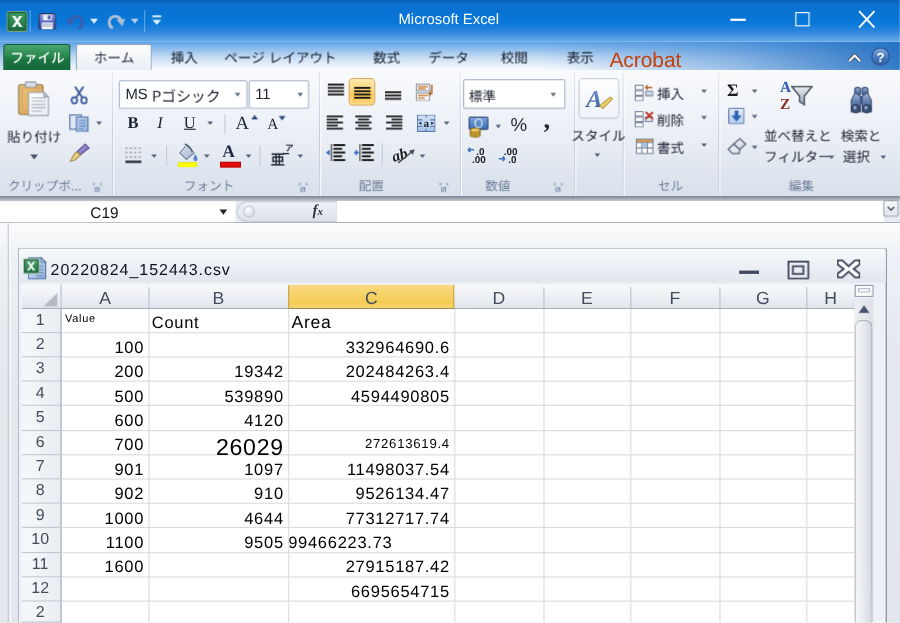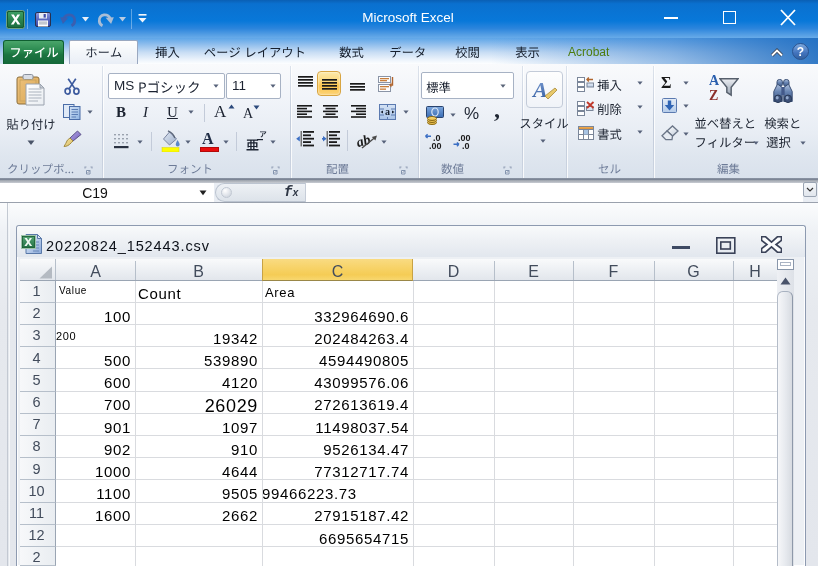--- a/index.html
+++ b/index.html
@@ -81,21 +81,21 @@
     </svg>
 <svg style="position:absolute;left:388.8px;top:44.4px" width="38" height="16" viewBox="0 -13.12 38 16.25">
       <path d="M2.5 -9.1Q2.8 -9.1 3.1 -9.1Q3.4 -9.1 3.7 -9.1Q3.9 -9.1 4.3 -9.1Q4.8 -9.1 5.3 -9.1Q5.9 -9.1 6.4 -9.1Q6.9 -9.1 7.4 -9.1Q7.8 -9.1 8.0 -9.1Q8.3 -9.1 8.6 -9.1Q8.9 -9.1 9.2 -9.1V-8.1Q8.9 -8.1 8.6 -8.1Q8.3 -8.1 8.0 -8.1Q7.8 -8.1 7.4 -8.1Q6.9 -8.1 6.4 -8.1Q5.9 -8.1 5.3 -8.1Q4.8 -8.1 4.3 -8.1Q3.9 -8.1 3.7 -8.1Q3.4 -8.1 3.1 -8.1Q2.8 -8.1 2.5 -8.1ZM1.1 -6.0Q1.3 -6.0 1.6 -6.0Q1.9 -5.9 2.1 -5.9Q2.3 -5.9 2.8 -5.9Q3.3 -5.9 4.0 -5.9Q4.7 -5.9 5.5 -5.9Q6.3 -5.9 7.1 -5.9Q7.8 -5.9 8.5 -5.9Q9.2 -5.9 9.7 -5.9Q10.2 -5.9 10.3 -5.9Q10.5 -5.9 10.8 -6.0Q11.1 -6.0 11.3 -6.0V-5.0Q11.1 -5.0 10.8 -5.0Q10.6 -5.0 10.3 -5.0Q10.2 -5.0 9.7 -5.0Q9.2 -5.0 8.5 -5.0Q7.8 -5.0 7.1 -5.0Q6.3 -5.0 5.5 -5.0Q4.7 -5.0 4.0 -5.0Q3.3 -5.0 2.8 -5.0Q2.3 -5.0 2.1 -5.0Q1.9 -5.0 1.6 -5.0Q1.3 -5.0 1.1 -5.0ZM6.9 -5.5Q6.9 -4.3 6.8 -3.3Q6.6 -2.4 6.2 -1.6Q6.0 -1.2 5.6 -0.7Q5.2 -0.3 4.7 0.1Q4.3 0.4 3.7 0.7L2.8 0.0Q3.5 -0.3 4.2 -0.8Q4.8 -1.3 5.2 -1.9Q5.6 -2.6 5.8 -3.5Q5.9 -4.5 5.9 -5.5ZM9.8 -10.2Q10.0 -9.9 10.2 -9.6Q10.3 -9.3 10.5 -9.0Q10.7 -8.7 10.8 -8.4L10.2 -8.1Q10.0 -8.5 9.7 -9.0Q9.4 -9.5 9.2 -9.9ZM11.2 -10.7Q11.4 -10.4 11.6 -10.1Q11.7 -9.8 11.9 -9.5Q12.1 -9.2 12.2 -9.0L11.6 -8.7Q11.4 -9.1 11.1 -9.5Q10.8 -10.0 10.5 -10.4Z M13.8 -5.4Q14.0 -5.4 14.2 -5.4Q14.5 -5.4 14.8 -5.4Q15.2 -5.3 15.5 -5.3Q15.7 -5.3 16.1 -5.3Q16.6 -5.3 17.1 -5.3Q17.7 -5.3 18.3 -5.3Q18.9 -5.3 19.6 -5.3Q20.2 -5.3 20.8 -5.3Q21.3 -5.3 21.7 -5.3Q22.2 -5.3 22.4 -5.3Q22.8 -5.3 23.2 -5.4Q23.5 -5.4 23.7 -5.4V-4.2Q23.5 -4.2 23.2 -4.2Q22.8 -4.2 22.4 -4.2Q22.2 -4.2 21.8 -4.2Q21.3 -4.2 20.8 -4.2Q20.2 -4.2 19.6 -4.2Q18.9 -4.2 18.3 -4.2Q17.7 -4.2 17.1 -4.2Q16.6 -4.2 16.1 -4.2Q15.7 -4.2 15.5 -4.2Q15.0 -4.2 14.5 -4.2Q14.1 -4.2 13.8 -4.2Z M30.2 -5.7Q30.8 -5.4 31.5 -5.0Q32.1 -4.5 32.8 -4.1Q33.4 -3.6 34.0 -3.2Q34.6 -2.7 35.1 -2.4L34.3 -1.5Q33.9 -1.9 33.3 -2.3Q32.7 -2.8 32.1 -3.3Q31.4 -3.8 30.8 -4.2Q30.1 -4.7 29.5 -5.0ZM35.9 -8.0Q35.8 -7.9 35.7 -7.7Q35.7 -7.5 35.6 -7.3Q35.4 -6.7 35.1 -6.0Q34.8 -5.2 34.4 -4.5Q33.9 -3.7 33.4 -3.1Q32.5 -2.0 31.3 -1.1Q30.0 -0.1 28.2 0.6L27.3 -0.2Q28.5 -0.6 29.4 -1.1Q30.4 -1.7 31.2 -2.3Q31.9 -2.9 32.5 -3.6Q33.0 -4.2 33.4 -4.9Q33.8 -5.5 34.1 -6.2Q34.4 -6.9 34.5 -7.5H29.9L30.3 -8.4H34.3Q34.5 -8.4 34.7 -8.4Q34.9 -8.4 35.1 -8.5ZM31.7 -9.8Q31.5 -9.6 31.4 -9.3Q31.2 -9.0 31.1 -8.8Q30.8 -8.2 30.2 -7.3Q29.6 -6.5 28.8 -5.7Q28.0 -4.9 27.0 -4.2L26.2 -4.8Q27.2 -5.5 28.0 -6.3Q28.8 -7.1 29.3 -7.9Q29.9 -8.6 30.2 -9.2Q30.3 -9.4 30.4 -9.6Q30.5 -9.9 30.6 -10.2Z" fill="#17202e"></path>
     </svg>
 <svg style="position:absolute;left:455.0px;top:44.4px" width="25" height="16" viewBox="0 -13.12 25 16.25">
       <path d="M5.0 -8.7H11.9V-7.8H5.0ZM8.0 -10.5H8.9V-8.2H8.0ZM6.7 -7.4 7.5 -7.1Q7.1 -6.3 6.6 -5.5Q6.0 -4.8 5.4 -4.2Q5.3 -4.4 5.1 -4.5Q4.9 -4.7 4.7 -4.8Q5.3 -5.3 5.8 -6.0Q6.4 -6.7 6.7 -7.4ZM9.3 -7.0 10.0 -7.4Q10.4 -7.0 10.8 -6.6Q11.2 -6.1 11.6 -5.6Q11.9 -5.2 12.1 -4.8L11.3 -4.3Q11.1 -4.7 10.8 -5.2Q10.5 -5.6 10.1 -6.1Q9.7 -6.6 9.3 -7.0ZM7.1 -5.1Q7.5 -3.9 8.2 -2.9Q9.0 -1.8 9.9 -1.0Q10.9 -0.2 12.1 0.2Q12.0 0.3 11.9 0.4Q11.8 0.6 11.6 0.7Q11.5 0.9 11.5 1.0Q10.2 0.5 9.2 -0.4Q8.2 -1.2 7.5 -2.4Q6.7 -3.5 6.2 -4.9ZM9.6 -5.2 10.5 -5.0Q10.1 -3.6 9.4 -2.5Q8.7 -1.3 7.6 -0.4Q6.5 0.5 5.0 1.0Q4.9 0.9 4.9 0.8Q4.8 0.7 4.7 0.5Q4.6 0.4 4.5 0.3Q5.9 -0.2 6.9 -1.0Q7.9 -1.9 8.6 -2.9Q9.3 -4.0 9.6 -5.2ZM0.6 -7.8H4.9V-6.9H0.6ZM2.5 -10.5H3.4V1.0H2.5ZM2.5 -7.3 3.0 -7.1Q2.9 -6.3 2.7 -5.5Q2.4 -4.7 2.2 -3.9Q1.9 -3.2 1.6 -2.5Q1.2 -1.8 0.9 -1.4Q0.8 -1.5 0.7 -1.8Q0.5 -2.0 0.4 -2.2Q0.7 -2.6 1.0 -3.2Q1.3 -3.8 1.6 -4.5Q1.9 -5.2 2.1 -5.9Q2.3 -6.6 2.5 -7.3ZM3.3 -6.1Q3.4 -5.9 3.7 -5.6Q3.9 -5.3 4.2 -4.9Q4.5 -4.5 4.7 -4.2Q4.9 -3.8 5.0 -3.7L4.5 -3.0Q4.4 -3.2 4.1 -3.6Q3.9 -3.9 3.7 -4.4Q3.4 -4.8 3.2 -5.1Q3.0 -5.5 2.9 -5.7Z M16.5 -5.5 17.2 -5.8Q17.5 -5.5 17.7 -5.1Q17.9 -4.8 18.0 -4.5L17.2 -4.2Q17.2 -4.5 17.0 -4.9Q16.8 -5.2 16.5 -5.5ZM20.1 -5.8 20.9 -5.5Q20.7 -5.2 20.4 -4.9Q20.2 -4.5 20.0 -4.3L19.4 -4.5Q19.5 -4.8 19.7 -5.2Q19.9 -5.5 20.1 -5.8ZM16.9 -3.8V-2.5H20.5V-3.8ZM16.1 -4.5H21.3V-1.9H16.1ZM19.0 -2.2H19.9V-0.4Q19.9 -0.2 19.9 -0.2Q20.0 -0.1 20.1 -0.1Q20.2 -0.1 20.3 -0.1Q20.5 -0.1 20.7 -0.1Q20.8 -0.1 20.9 -0.1Q21.0 -0.1 21.1 -0.2Q21.1 -0.3 21.2 -0.5Q21.2 -0.7 21.2 -1.2Q21.3 -1.1 21.5 -1.0Q21.7 -0.9 21.9 -0.9Q21.8 -0.0 21.7 0.3Q21.5 0.6 21.0 0.6Q20.9 0.6 20.8 0.6Q20.7 0.6 20.5 0.6Q20.3 0.6 20.2 0.6Q20.1 0.6 20.0 0.6Q19.6 0.6 19.4 0.5Q19.2 0.4 19.1 0.2Q19.0 -0.0 19.0 -0.4ZM17.3 -2.1H18.1Q18.0 -1.4 17.8 -0.9Q17.5 -0.3 17.1 0.1Q16.6 0.4 15.7 0.7Q15.7 0.5 15.5 0.3Q15.4 0.1 15.3 0.0Q16.0 -0.2 16.4 -0.4Q16.8 -0.7 17.0 -1.1Q17.2 -1.6 17.3 -2.1ZM14.1 -8.3H17.6V-7.6H14.1ZM19.9 -8.3H23.4V-7.6H19.9ZM23.0 -10.0H24.0V-0.2Q24.0 0.2 23.9 0.4Q23.8 0.7 23.5 0.8Q23.2 0.9 22.8 1.0Q22.4 1.0 21.8 1.0Q21.8 0.8 21.7 0.7Q21.7 0.5 21.6 0.3Q21.6 0.2 21.5 0.0Q21.9 0.0 22.3 0.1Q22.7 0.1 22.8 0.0Q22.9 0.0 23.0 -0.0Q23.0 -0.1 23.0 -0.2ZM14.2 -10.0H18.2V-5.9H14.2V-6.6H17.3V-9.3H14.2ZM23.5 -10.0V-9.3H20.2V-6.6H23.5V-5.9H19.3V-10.0ZM13.6 -10.0H14.5V1.0H13.6Z" fill="#17202e"></path>
     </svg>
 <svg style="position:absolute;left:515.0px;top:44.4px" width="25" height="16" viewBox="0 -13.12 25 16.25">
       <path d="M1.2 -9.5H11.3V-8.6H1.2ZM1.8 -7.6H10.8V-6.8H1.8ZM0.8 -5.7H11.7V-4.9H0.8ZM5.7 -10.5H6.7V-5.1H5.7ZM5.7 -5.4 6.5 -5.0Q6.0 -4.5 5.4 -4.0Q4.7 -3.5 4.0 -3.1Q3.2 -2.6 2.5 -2.3Q1.7 -1.9 1.0 -1.7Q0.9 -1.8 0.8 -1.9Q0.7 -2.1 0.6 -2.2Q0.5 -2.4 0.4 -2.4Q1.1 -2.6 1.8 -3.0Q2.6 -3.3 3.3 -3.7Q4.0 -4.1 4.7 -4.5Q5.3 -5.0 5.7 -5.4ZM7.1 -5.3Q7.4 -4.0 8.1 -2.9Q8.8 -1.8 9.8 -1.0Q10.8 -0.3 12.1 0.1Q12.0 0.2 11.9 0.4Q11.8 0.5 11.7 0.7Q11.5 0.8 11.5 1.0Q10.1 0.5 9.1 -0.4Q8.1 -1.2 7.4 -2.4Q6.6 -3.6 6.2 -5.1ZM10.6 -4.5 11.4 -3.9Q10.9 -3.5 10.4 -3.2Q9.9 -2.8 9.4 -2.5Q8.9 -2.2 8.4 -1.9L7.8 -2.4Q8.3 -2.7 8.8 -3.0Q9.3 -3.4 9.8 -3.8Q10.3 -4.1 10.6 -4.5ZM1.7 0.1Q2.5 -0.0 3.4 -0.3Q4.4 -0.5 5.4 -0.7Q6.5 -1.0 7.6 -1.3L7.7 -0.4Q6.7 -0.2 5.7 0.1Q4.7 0.3 3.7 0.6Q2.8 0.8 2.0 1.0ZM3.5 -3.1 4.2 -3.8 4.4 -3.7V0.1H3.5Z M18.3 -6.0H19.3V-0.2Q19.3 0.2 19.1 0.5Q19.0 0.7 18.7 0.8Q18.3 0.9 17.8 1.0Q17.2 1.0 16.4 1.0Q16.4 0.8 16.3 0.5Q16.2 0.2 16.0 0.0Q16.5 0.0 16.9 0.0Q17.3 0.0 17.6 0.0Q17.8 0.0 18.0 0.0Q18.1 0.0 18.2 -0.0Q18.3 -0.1 18.3 -0.2ZM15.4 -4.4 16.4 -4.1Q16.1 -3.4 15.7 -2.6Q15.3 -1.9 14.8 -1.3Q14.3 -0.6 13.8 -0.1Q13.7 -0.2 13.5 -0.3Q13.4 -0.4 13.2 -0.5Q13.1 -0.6 12.9 -0.7Q13.7 -1.4 14.4 -2.3Q15.0 -3.3 15.4 -4.4ZM21.0 -4.0 21.9 -4.4Q22.4 -3.8 22.8 -3.1Q23.3 -2.4 23.6 -1.7Q24.0 -1.1 24.2 -0.5L23.2 -0.1Q23.1 -0.7 22.7 -1.3Q22.4 -2.0 21.9 -2.7Q21.5 -3.4 21.0 -4.0ZM14.4 -9.6H23.2V-8.6H14.4ZM13.2 -6.5H24.3V-5.6H13.2Z" fill="#17202e"></path>
     </svg>
-<div class="ab" style="left:568px;top:45px;font-size:12px;color:#4d7c0f">Acrobat</div>
+<div class="ab" style="left:554px;top:45px;font-size:19px;color:#c2410c">Acrobat</div>
 <svg class="ab" style="left:770px;top:48px" width="14" height="9" viewBox="0 0 14 9">
       <path d="M2 7.5 L7 2.5 L12 7.5" fill="none" stroke="#3a4252" stroke-width="3.4"></path>
       <path d="M2 7.5 L7 2.5 L12 7.5" fill="none" stroke="#fff" stroke-width="1.8"></path>
     </svg>
 <div class="ab" style="left:792px;top:43px;width:17px;height:17px;border-radius:50%;background:linear-gradient(180deg,#7ca8dd,#4273bd 60%,#33619f);border:1px solid #2c548f;color:#fff;font-size:12px;font-weight:bold;text-align:center;line-height:16px">?</div>
 <div class="ab" style="left:0;top:64px;width:818px;height:114px;background:linear-gradient(180deg,#f9fafc 0%,#f1f4f9 30%,#e8edf4 60%,#dfe6ef 80%,#d9e1ec 100%)"></div>
 <div class="ab" style="left:0;top:178px;width:818px;height:2px;background:linear-gradient(180deg,#8d96a6,#767f90)"></div>
 <div class="ab" style="left:102px;top:66px;width:1px;height:112px;background:linear-gradient(180deg,#dde3ec,#c2cbda 50%,#ccd4e1)"></div>
 <div class="ab" style="left:103px;top:66px;width:1px;height:112px;background:rgba(255,255,255,.8)"></div>
 <div class="ab" style="left:290px;top:66px;width:1px;height:112px;background:linear-gradient(180deg,#dde3ec,#c2cbda 50%,#ccd4e1)"></div>
@@ -595,21 +595,21 @@
     </svg>
 <div class="ab" style="left:0;top:180px;width:818px;height:23px;background:#e9edf3;border-bottom:1px solid #9aa1ad"></div>
 <div class="ab" style="left:0;top:180px;width:818px;height:3px;background:linear-gradient(180deg,#9aa0aa,#c8ccd2)"></div>
 <div class="ab" style="left:0;top:183px;width:214px;height:19px;background:#fff"></div>
 <div class="ab" style="left:60px;top:185px;width:70px;text-align:center;font-size:14px;color:#111">C19</div>
 <svg class="ab" style="left:199px;top:190px" width="8" height="6" viewBox="0 0 8 6">
       <path d="M0.5 0.5 L7.5 0.5 L4 5.2 Z" fill="#222"></path>
     </svg>
 <div class="ab" style="left:215px;top:183px;width:90px;height:19px;background:linear-gradient(180deg,#eef1f5,#dde3ea);border:1px solid #bcc4d0;border-right:none;border-radius:10px 0 0 10px"></div>
 <div class="ab" style="left:221px;top:187px;width:11px;height:11px;border-radius:50%;background:radial-gradient(circle at 35% 30%,#ffffff,#d7dce4 70%,#c6ccd6);border:1px solid #c0c7d2"></div>
-<div class="ab" style="left:284px;top:184px;font-size:14px;font-style:italic;font-family:Liberation Mono, monospace;color:#2e3644;font-weight:bold">f<span style="font-size:10px">x</span></div>
+<div class="ab" style="left:284px;top:184px;font-size:14px;font-style:italic;font-family:Liberation Serif, serif;color:#2e3644;font-weight:bold">f<span style="font-size:10px">x</span></div>
 <div class="ab" style="left:305px;top:183px;width:498px;height:19px;background:#fff;border-left:1px solid #c6cdd8"></div>
 <div class="ab" style="left:803px;top:182px;width:14px;height:15px;background:linear-gradient(180deg,#f6f8fa,#e1e6ed);border:1px solid #9aa4b2;border-radius:2px"></div>
 <svg class="ab" style="left:806px;top:187px" width="8" height="6" viewBox="0 0 8 6">
       <path d="M1 1 L4 4 L7 1" stroke="#333" stroke-width="1.2" fill="none"></path>
     </svg>
 <div class="ab" style="left:0;top:203px;width:818px;height:363px;background:linear-gradient(180deg,#fbfcfd 0%,#eef1f5 8%,#e6e9ee 30%,#e3e6ec 100%)"></div>
 <div class="ab" style="left:7px;top:203px;width:1px;height:363px;background:#c3c9d2"></div>
 <div class="ab" style="left:9px;top:203px;width:1px;height:363px;background:#f5f7f9"></div>
 <div class="ab" style="left:16px;top:225px;width:790px;height:341px;background:#edf0f4;border:1px solid #8d9ab0;border-bottom:none;border-radius:3px 3px 0 0;box-shadow:inset 0 0 0 1px #fdfdfe"></div>
 <div class="ab" style="left:17px;top:226px;width:788px;height:31px;background:linear-gradient(180deg,#f8fafb 0%,#edf0f4 50%,#e2e7ee 100%);border-radius:3px 3px 0 0"></div>
@@ -666,50 +666,49 @@
 <div class="ab" style="left:654px;top:263.0px;width:79px;text-align:center;font-size:16px;color:#424c5c">G</div>
 <div class="ab" style="left:733px;top:261px;width:1px;height:18.6px;background:#b6bfca"></div>
 <div class="ab" style="left:733px;top:263.0px;width:44px;text-align:center;font-size:16px;color:#424c5c">H</div>
 <div class="ab" style="left:777px;top:261px;width:1px;height:18.6px;background:#b6bfca"></div>
 <div class="ab" style="left:56px;top:280.6px;width:721px;height:285.4px;background:#fff"></div>
 <div class="ab" style="left:20px;top:280.6px;width:36px;height:22.2px;background:linear-gradient(90deg,#f7f8fa,#e9edf1);border-right:1px solid #9aa5b3;border-bottom:1px solid #b6bfca"></div>
 <div class="ab" style="left:20px;top:283.0px;width:33px;text-align:center;font-size:14.5px;color:#424c5c">1</div>
 <div class="ab" style="left:56px;top:301.8px;width:721px;height:1px;background:#d9dbdf"></div>
 <div class="ab" style="left:59px;top:285.4px;font-size:10px;letter-spacing:0.65px;color:#000">Value</div>
 <div class="ab" style="left:138px;top:285.4px;font-size:15px;letter-spacing:0.65px;color:#000">Count</div>
-<div class="ab" style="left:265px;top:285.4px;font-size:13px;letter-spacing:0.65px;color:#000">Area</div>
+<div class="ab" style="left:265px;top:285.4px;font-size:16px;letter-spacing:0.65px;color:#000">Area</div>
 <div class="ab" style="left:20px;top:302.8px;width:36px;height:22.2px;background:linear-gradient(90deg,#f7f8fa,#e9edf1);border-right:1px solid #9aa5b3;border-bottom:1px solid #b6bfca"></div>
 <div class="ab" style="left:20px;top:305.2px;width:33px;text-align:center;font-size:14.5px;color:#424c5c">2</div>
 <div class="ab" style="left:56px;top:324.0px;width:721px;height:1px;background:#d9dbdf"></div>
 <div class="ab" style="left:56px;top:307.6px;width:75px;text-align:right;font-size:15px;letter-spacing:0.65px;color:#000">100</div>
 <div class="ab" style="left:262px;top:307.6px;width:147px;text-align:right;font-size:15px;letter-spacing:0.65px;color:#000">332964690.6</div>
 <div class="ab" style="left:20px;top:325.0px;width:36px;height:22.2px;background:linear-gradient(90deg,#f7f8fa,#e9edf1);border-right:1px solid #9aa5b3;border-bottom:1px solid #b6bfca"></div>
 <div class="ab" style="left:20px;top:327.4px;width:33px;text-align:center;font-size:14.5px;color:#424c5c">3</div>
 <div class="ab" style="left:56px;top:346.2px;width:721px;height:1px;background:#d9dbdf"></div>
-<div class="ab" style="left:56px;top:329.8px;width:75px;text-align:left;font-size:11px;letter-spacing:0.65px;color:#000">200</div>
+<div class="ab" style="left:56px;top:329.8px;width:75px;text-align:right;font-size:15px;letter-spacing:0.65px;color:#000">200</div>
 <div class="ab" style="left:135px;top:329.8px;width:123px;text-align:right;font-size:15px;letter-spacing:0.65px;color:#000">19342</div>
 <div class="ab" style="left:262px;top:329.8px;width:147px;text-align:right;font-size:15px;letter-spacing:0.65px;color:#000">202484263.4</div>
 <div class="ab" style="left:20px;top:347.2px;width:36px;height:22.2px;background:linear-gradient(90deg,#f7f8fa,#e9edf1);border-right:1px solid #9aa5b3;border-bottom:1px solid #b6bfca"></div>
 <div class="ab" style="left:20px;top:349.6px;width:33px;text-align:center;font-size:14.5px;color:#424c5c">4</div>
 <div class="ab" style="left:56px;top:368.4px;width:721px;height:1px;background:#d9dbdf"></div>
 <div class="ab" style="left:56px;top:352.0px;width:75px;text-align:right;font-size:15px;letter-spacing:0.65px;color:#000">500</div>
 <div class="ab" style="left:135px;top:352.0px;width:123px;text-align:right;font-size:15px;letter-spacing:0.65px;color:#000">539890</div>
 <div class="ab" style="left:262px;top:352.0px;width:147px;text-align:right;font-size:15px;letter-spacing:0.65px;color:#000">4594490805</div>
 <div class="ab" style="left:20px;top:369.4px;width:36px;height:22.2px;background:linear-gradient(90deg,#f7f8fa,#e9edf1);border-right:1px solid #9aa5b3;border-bottom:1px solid #b6bfca"></div>
 <div class="ab" style="left:20px;top:371.8px;width:33px;text-align:center;font-size:14.5px;color:#424c5c">5</div>
 <div class="ab" style="left:56px;top:390.6px;width:721px;height:1px;background:#d9dbdf"></div>
 <div class="ab" style="left:56px;top:374.2px;width:75px;text-align:right;font-size:15px;letter-spacing:0.65px;color:#000">600</div>
 <div class="ab" style="left:135px;top:374.2px;width:123px;text-align:right;font-size:15px;letter-spacing:0.65px;color:#000">4120</div>
-<div class="ab" style="left:262px;top:374.2px;width:147px;text-align:right;font-size:15px;letter-spacing:0.65px;color:#000">43099576.06</div>
 <div class="ab" style="left:20px;top:391.6px;width:36px;height:22.2px;background:linear-gradient(90deg,#f7f8fa,#e9edf1);border-right:1px solid #9aa5b3;border-bottom:1px solid #b6bfca"></div>
 <div class="ab" style="left:20px;top:394.0px;width:33px;text-align:center;font-size:14.5px;color:#424c5c">6</div>
 <div class="ab" style="left:56px;top:412.8px;width:721px;height:1px;background:#d9dbdf"></div>
 <div class="ab" style="left:56px;top:396.4px;width:75px;text-align:right;font-size:15px;letter-spacing:0.65px;color:#000">700</div>
-<div class="ab" style="left:135px;top:396.4px;width:123px;text-align:right;font-size:18px;letter-spacing:0.65px;color:#000">26029</div>
-<div class="ab" style="left:262px;top:396.4px;width:147px;text-align:right;font-size:15px;letter-spacing:0.65px;color:#000">272613619.4</div>
+<div class="ab" style="left:135px;top:396.4px;width:123px;text-align:right;font-size:21px;letter-spacing:0.65px;color:#000">26029</div>
+<div class="ab" style="left:262px;top:396.4px;width:147px;text-align:right;font-size:12px;letter-spacing:0.65px;color:#000">272613619.4</div>
 <div class="ab" style="left:20px;top:413.8px;width:36px;height:22.2px;background:linear-gradient(90deg,#f7f8fa,#e9edf1);border-right:1px solid #9aa5b3;border-bottom:1px solid #b6bfca"></div>
 <div class="ab" style="left:20px;top:416.2px;width:33px;text-align:center;font-size:14.5px;color:#424c5c">7</div>
 <div class="ab" style="left:56px;top:435.0px;width:721px;height:1px;background:#d9dbdf"></div>
 <div class="ab" style="left:56px;top:418.6px;width:75px;text-align:right;font-size:15px;letter-spacing:0.65px;color:#000">901</div>
 <div class="ab" style="left:135px;top:418.6px;width:123px;text-align:right;font-size:15px;letter-spacing:0.65px;color:#000">1097</div>
 <div class="ab" style="left:262px;top:418.6px;width:147px;text-align:right;font-size:15px;letter-spacing:0.65px;color:#000">11498037.54</div>
 <div class="ab" style="left:20px;top:436.0px;width:36px;height:22.2px;background:linear-gradient(90deg,#f7f8fa,#e9edf1);border-right:1px solid #9aa5b3;border-bottom:1px solid #b6bfca"></div>
 <div class="ab" style="left:20px;top:438.4px;width:33px;text-align:center;font-size:14.5px;color:#424c5c">8</div>
 <div class="ab" style="left:56px;top:457.2px;width:721px;height:1px;background:#d9dbdf"></div>
 <div class="ab" style="left:56px;top:440.8px;width:75px;text-align:right;font-size:15px;letter-spacing:0.65px;color:#000">902</div>
@@ -724,21 +723,20 @@
 <div class="ab" style="left:20px;top:480.4px;width:36px;height:22.2px;background:linear-gradient(90deg,#f7f8fa,#e9edf1);border-right:1px solid #9aa5b3;border-bottom:1px solid #b6bfca"></div>
 <div class="ab" style="left:20px;top:482.8px;width:33px;text-align:center;font-size:14.5px;color:#424c5c">10</div>
 <div class="ab" style="left:56px;top:501.6px;width:721px;height:1px;background:#d9dbdf"></div>
 <div class="ab" style="left:56px;top:485.2px;width:75px;text-align:right;font-size:15px;letter-spacing:0.65px;color:#000">1100</div>
 <div class="ab" style="left:135px;top:485.2px;width:123px;text-align:right;font-size:15px;letter-spacing:0.65px;color:#000">9505</div>
 <div class="ab" style="left:262px;top:485.2px;width:147px;text-align:left;font-size:15px;letter-spacing:0.65px;color:#000">99466223.73</div>
 <div class="ab" style="left:20px;top:502.6px;width:36px;height:22.2px;background:linear-gradient(90deg,#f7f8fa,#e9edf1);border-right:1px solid #9aa5b3;border-bottom:1px solid #b6bfca"></div>
 <div class="ab" style="left:20px;top:505.0px;width:33px;text-align:center;font-size:14.5px;color:#424c5c">11</div>
 <div class="ab" style="left:56px;top:523.8px;width:721px;height:1px;background:#d9dbdf"></div>
 <div class="ab" style="left:56px;top:507.4px;width:75px;text-align:right;font-size:15px;letter-spacing:0.65px;color:#000">1600</div>
-<div class="ab" style="left:135px;top:507.4px;width:123px;text-align:right;font-size:15px;letter-spacing:0.65px;color:#000">2662</div>
 <div class="ab" style="left:262px;top:507.4px;width:147px;text-align:right;font-size:15px;letter-spacing:0.65px;color:#000">27915187.42</div>
 <div class="ab" style="left:20px;top:524.8px;width:36px;height:22.2px;background:linear-gradient(90deg,#f7f8fa,#e9edf1);border-right:1px solid #9aa5b3;border-bottom:1px solid #b6bfca"></div>
 <div class="ab" style="left:20px;top:527.2px;width:33px;text-align:center;font-size:14.5px;color:#424c5c">12</div>
 <div class="ab" style="left:56px;top:546.0px;width:721px;height:1px;background:#d9dbdf"></div>
 <div class="ab" style="left:262px;top:529.6px;width:147px;text-align:right;font-size:15px;letter-spacing:0.65px;color:#000">6695654715</div>
 <div class="ab" style="left:20px;top:547.0px;width:36px;height:19.0px;background:linear-gradient(90deg,#f7f8fa,#e9edf1);border-right:1px solid #9aa5b3;border-bottom:1px solid #b6bfca"></div>
 <div class="ab" style="left:20px;top:549.4px;width:33px;text-align:center;font-size:14.5px;color:#424c5c">2</div>
 <div class="ab" style="left:135px;top:280.6px;width:1px;height:285.4px;background:#d9dbdf"></div>
 <div class="ab" style="left:262px;top:280.6px;width:1px;height:285.4px;background:#d9dbdf"></div>
 <div class="ab" style="left:413px;top:280.6px;width:1px;height:285.4px;background:#d9dbdf"></div>

